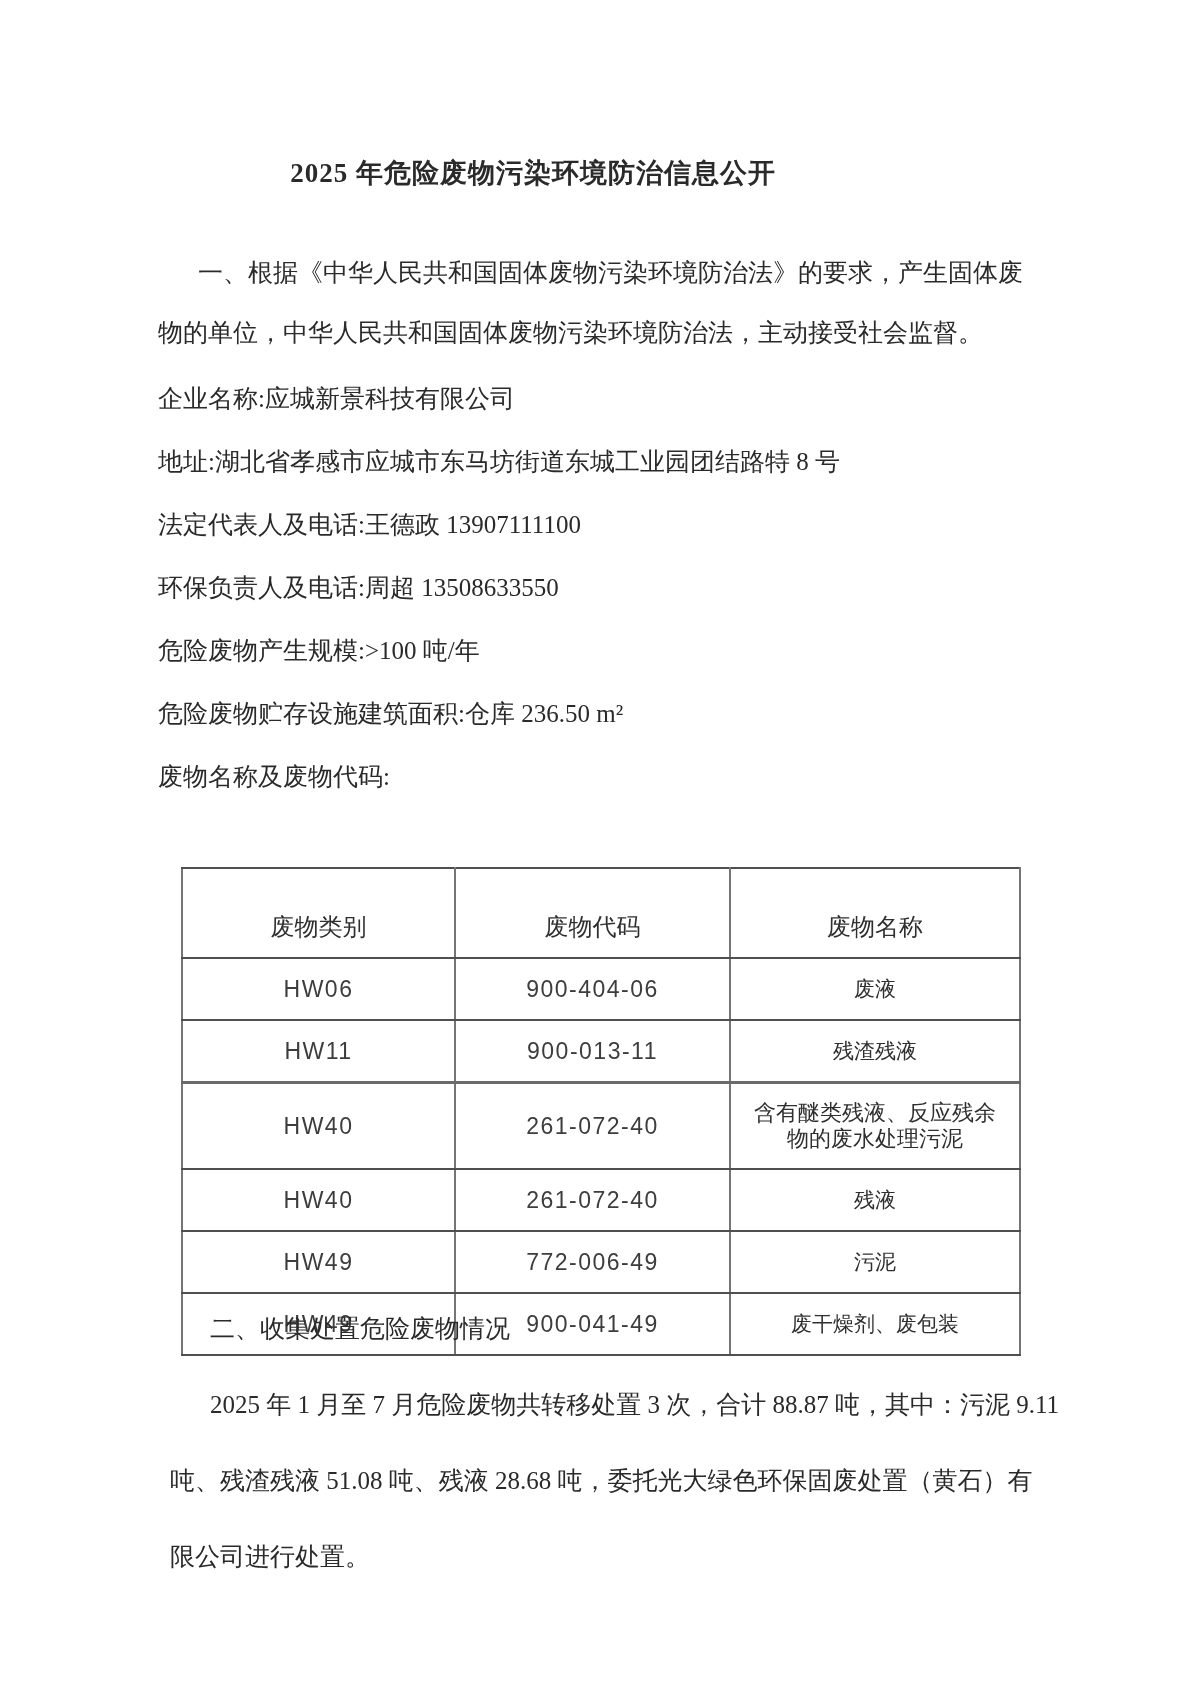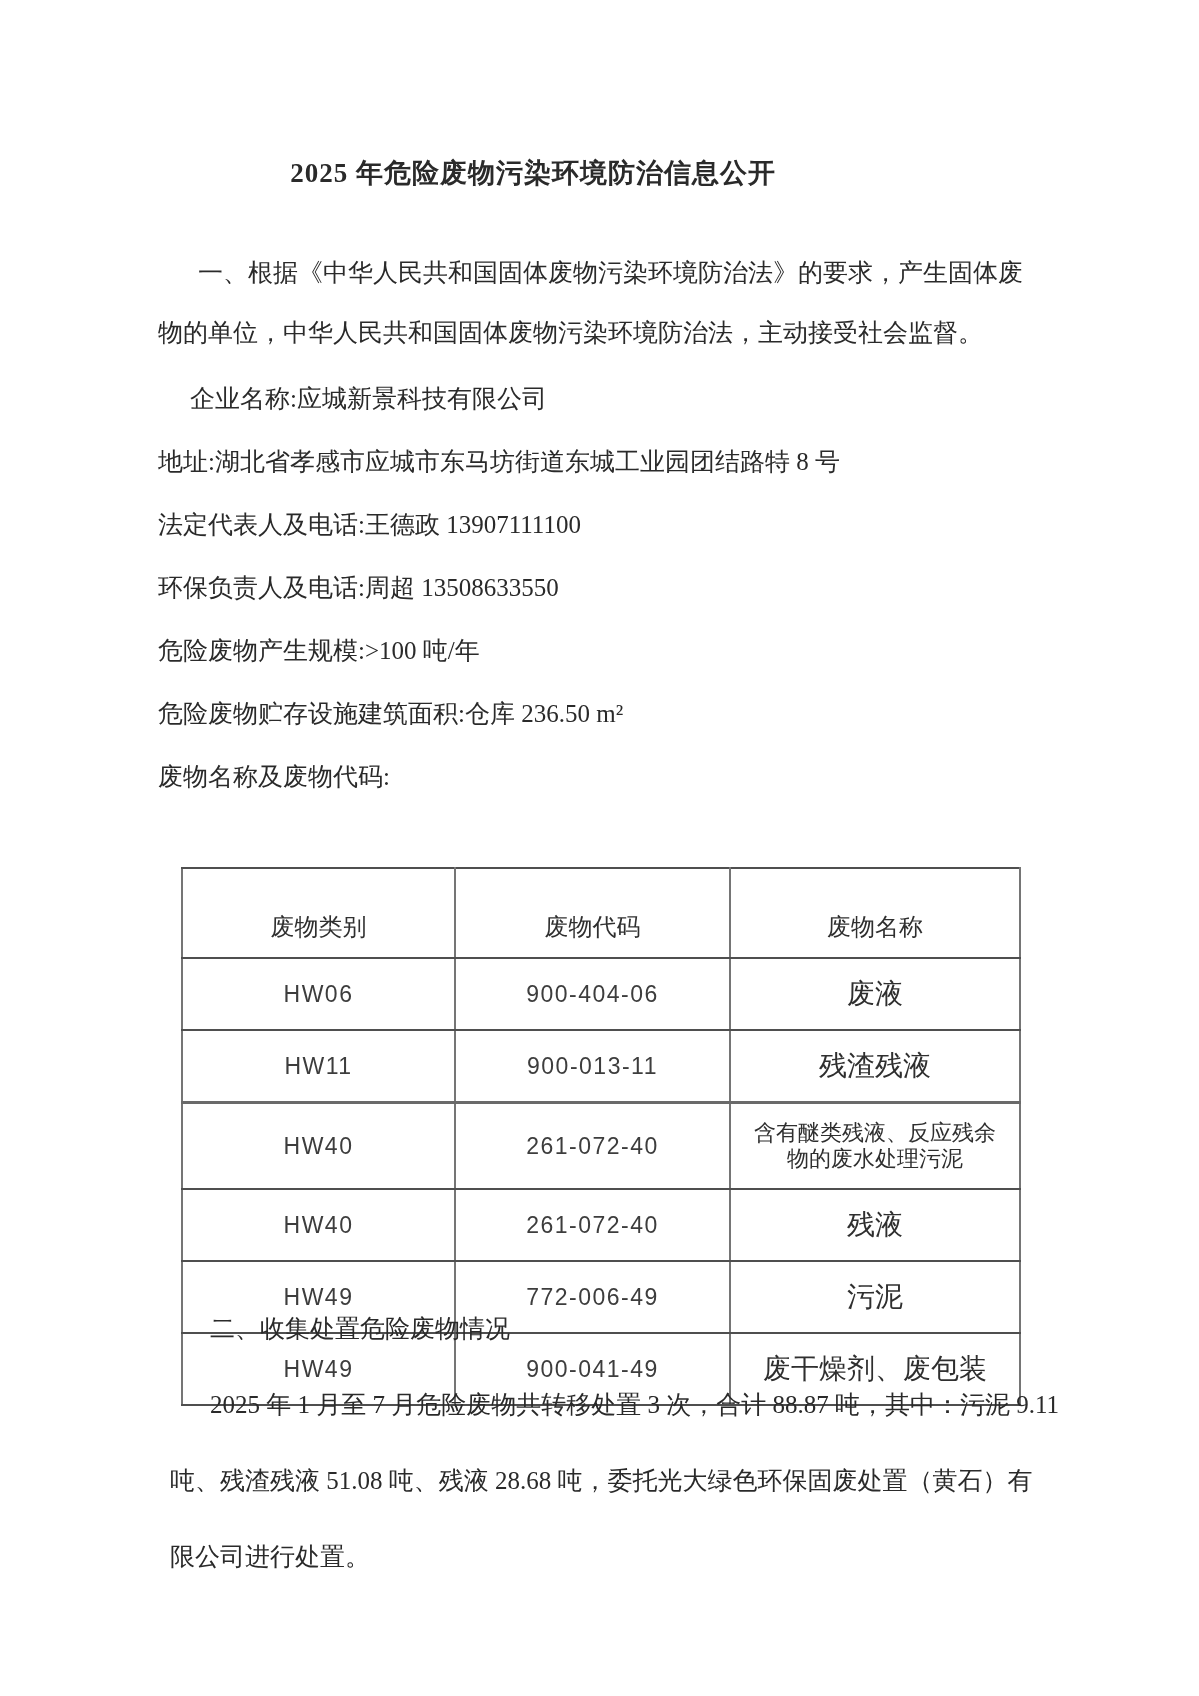--- a/index.html
+++ b/index.html
@@ -7,21 +7,21 @@
     position:relative;width:1199px;height:1696px;background:#ffffff;overflow:hidden;
     font-family:"Liberation Serif","DejaVu Serif",serif;color:#2a2a2a;
   }
   .doc-title{
     position:absolute;top:156px;left:0;width:1066px;text-align:center;
     font-size:27px;font-weight:700;line-height:34px;letter-spacing:1px;margin:0;
   }
   .content{position:absolute;left:158px;top:243px;width:862px;font-size:25px;}
   .line{margin:0;height:60px;line-height:60px;white-space:nowrap;}
   .line.info{height:63px;line-height:63px;}
-  .line.info-first{margin-top:4px;margin-left:32px;}
+  .line.info-first{margin-top:4px;}
   .indent{text-indent:40px;}
 
   .waste-table{
     position:absolute;left:181px;top:867px;width:838px;
     border-collapse:collapse;table-layout:fixed;
     font-size:24px;text-align:center;color:#2f2f2f;
   }
   .waste-table th,.waste-table td{
     border-top:2px solid #4f4f4f;border-bottom:2px solid #4f4f4f;
     border-left:2px solid #757575;border-right:2px solid #757575;
@@ -33,21 +33,21 @@
   .waste-table tbody tr:nth-child(2){height:44px;}
   .waste-table tbody tr:nth-child(3){height:50px;}
   .waste-table tbody tr:nth-child(4){height:41px;}
   .waste-table tbody tr:nth-child(5){height:43px;}
   .waste-table tbody tr:nth-child(6){height:43px;}
   .waste-table tbody tr:nth-child(3) td{border-top-width:3px;border-top-color:#6a6a6a;}
   .cat-cell,.code-cell{
     font-family:"Liberation Sans","DejaVu Sans",sans-serif;
     font-size:23px;letter-spacing:1.5px;color:#3d3d3d;
   }
-  .name-cell{font-size:28px;}
+  .name-cell{font-size:21px;}
   .name-long{font-size:22px;line-height:26px;white-space:normal;padding:0 2px;}
 
   .section2{position:absolute;left:158px;top:1285px;width:880px;font-size:25px;}
   .line2{margin:12px;height:64px;line-height:64px;white-space:nowrap;}
 </style>
 </head>
 <body>
 
 <div class="page">
 

